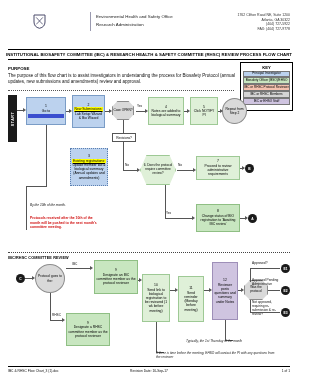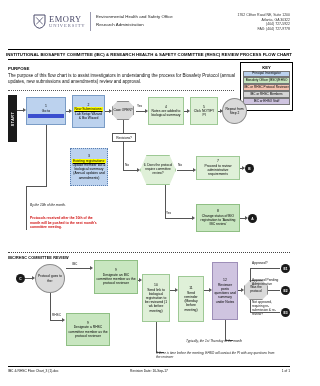--- a/index.html
+++ b/index.html
@@ -108,24 +108,20 @@
 
   <div class="hdr">
     <div class="logo-wrap">
       <span class="shield">
         <svg width="13" height="15" viewBox="0 0 13 15">
           <path d="M1 1 H12 V8 Q12 13 6.5 14.3 Q1 13 1 8 Z" fill="none" stroke="#4a4a6a" stroke-width="1"></path>
           <path d="M3.2 3.4 L6.5 7 L9.8 3.4" fill="none" stroke="#4a4a6a" stroke-width=".8"></path>
           <path d="M3.2 10.4 L6.5 7 L9.8 10.4" fill="none" stroke="#4a4a6a" stroke-width=".8"></path>
         </svg>
       </span>
-      <span class="emory-words">
-        <div class="emory-name">EMORY</div>
-        <div class="emory-sub">UNIVERSITY</div>
-      </span>
     </div>
     <div class="vbar"></div>
     <div class="dept">
       <div>Environmental Health and Safety Office</div>
       <div>Research Administration</div>
     </div>
     <div class="addr" style="white-space:pre-line">1762 Clifton Road NE, Suite 1200
 Atlanta, GA 30322
 (404) 727-5922
 FAX: (404) 727-9778</div>

